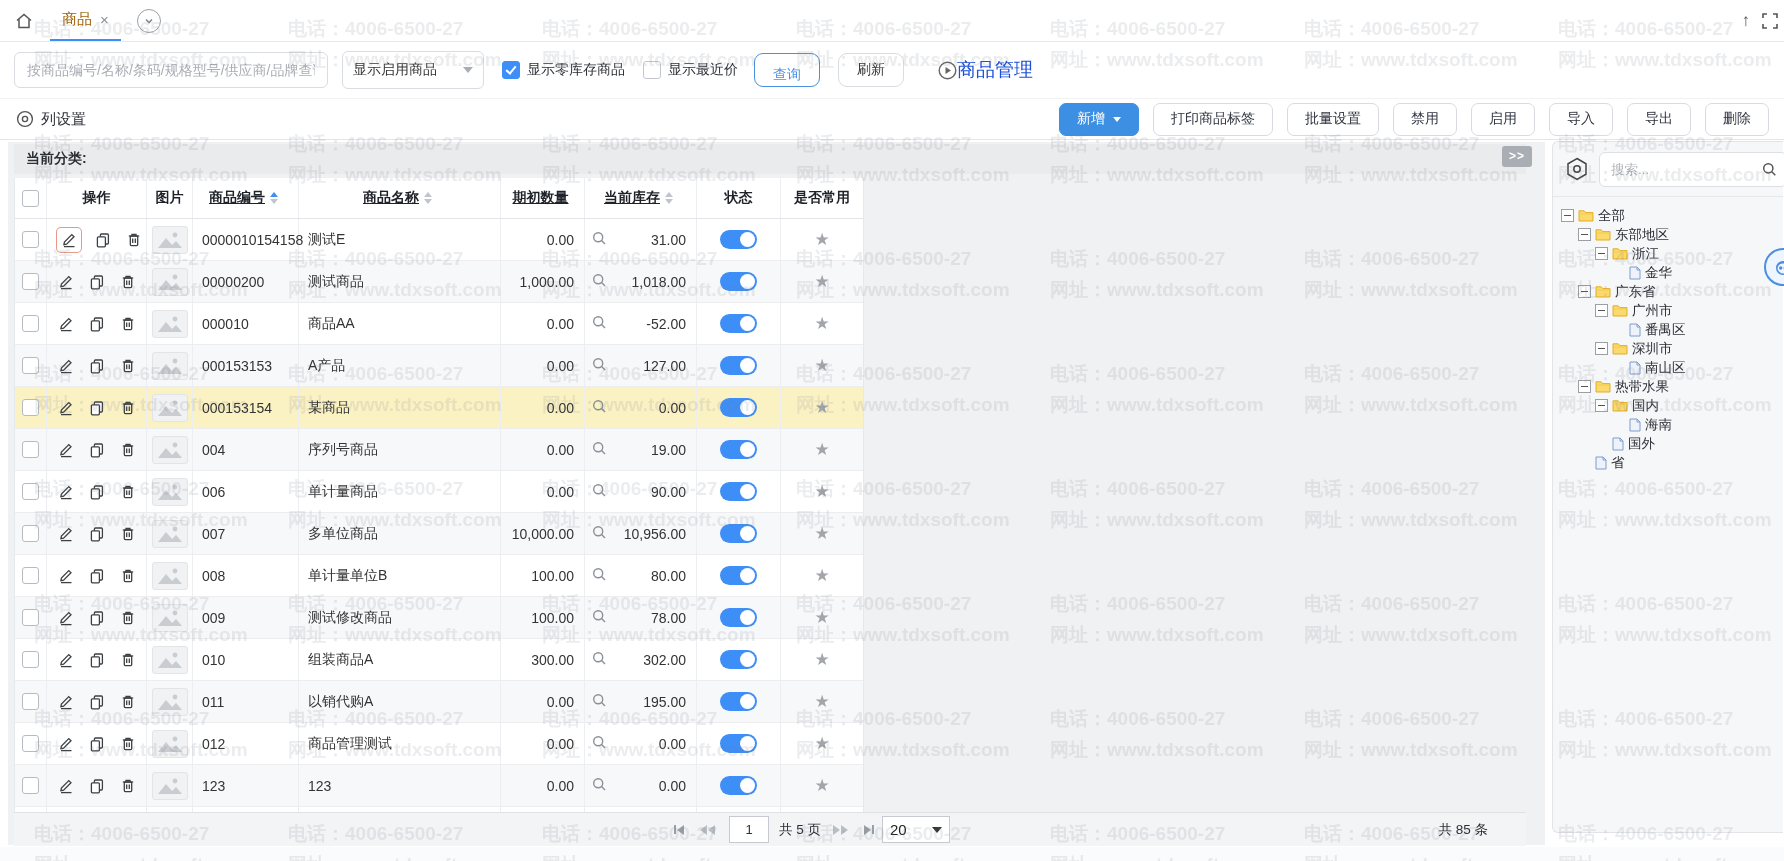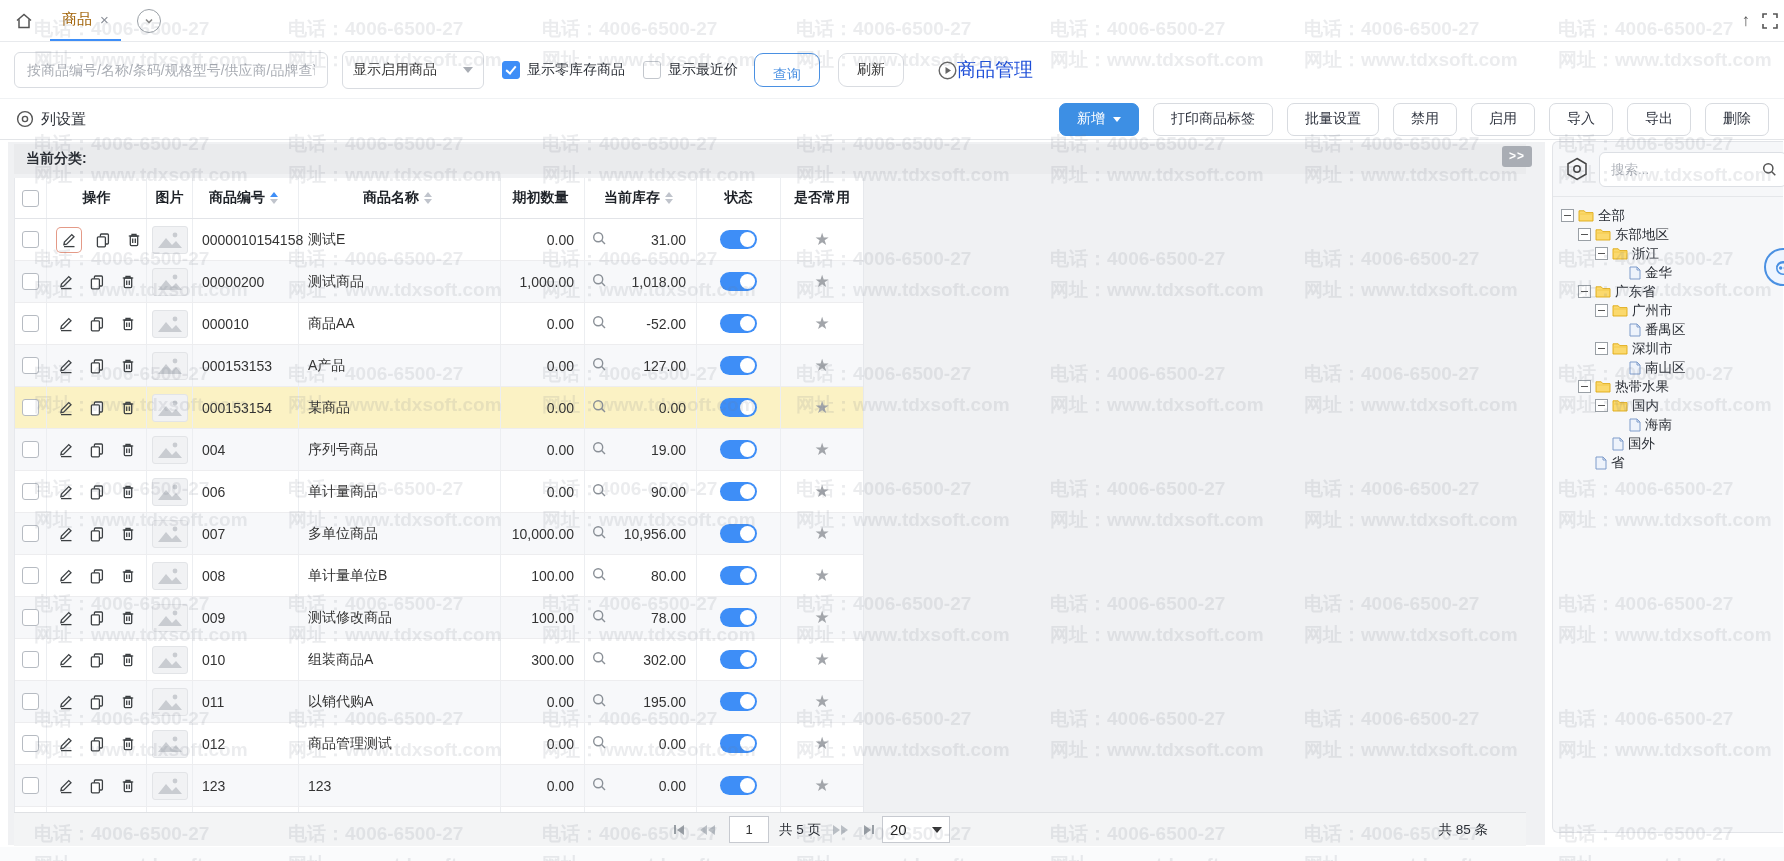--- a/index.html
+++ b/index.html
@@ -61,21 +61,21 @@
   .c-sel{width:32px;justify-content:center;}
   .c-ops{width:100px;justify-content:flex-start;padding-left:10px;gap:13px;}
   .c-img{width:46px;justify-content:center;}
   .c-code{width:106px;padding-left:9px;}
   .c-name{width:202px;padding-left:9px;}
   .c-init{width:84px;justify-content:flex-end;padding-right:10px;}
   .c-stock{width:112px;justify-content:flex-start;padding-left:7px;position:relative;}
   .c-status{width:84px;justify-content:center;}
   .c-fav{width:82px;justify-content:center;border-right:none;}
   .th{justify-content:center;padding:0;}
-  .th.c-code,.th.c-name,.th.c-init,.th.c-stock{justify-content:center;padding-left:0;padding-right:4px;}
+  .th.c-code,.th.c-name,.th.c-init,.th.c-stock{justify-content:center;padding-left:0;padding-right:4px;text-decoration:underline;}
   .rowcb{width:15px;height:15px;border:1px solid #b6bbc2;border-radius:3px;background:#fff;cursor:pointer;}
   .op{width:18px;height:18px;display:flex;align-items:center;justify-content:center;cursor:pointer;}
   .op.ring{box-shadow:0 0 0 1px #e49a87;border-radius:4px;padding:3px;}
   .thumb{width:34px;height:26px;background:#f1f2f4;border:1px solid #e2e4e7;border-radius:3px;display:flex;align-items:center;justify-content:center;cursor:pointer;}
   .stockv{flex:1;text-align:right;padding-right:10px;}
   .toggle{width:37px;height:19px;border-radius:10px;background:#3e8ef7;position:relative;cursor:pointer;display:inline-block;}
   .toggle::after{content:"";position:absolute;right:2px;top:2px;width:15px;height:15px;border-radius:50%;background:#fff;}
   .star{font-size:17px;color:#a2a5aa;cursor:pointer;line-height:1;}
   .sort{display:inline-flex;flex-direction:column;margin-left:5px;gap:2px;}
   .sort .su{width:0;height:0;border-left:4px solid transparent;border-right:4px solid transparent;border-bottom:5px solid #c0c4cc;}

